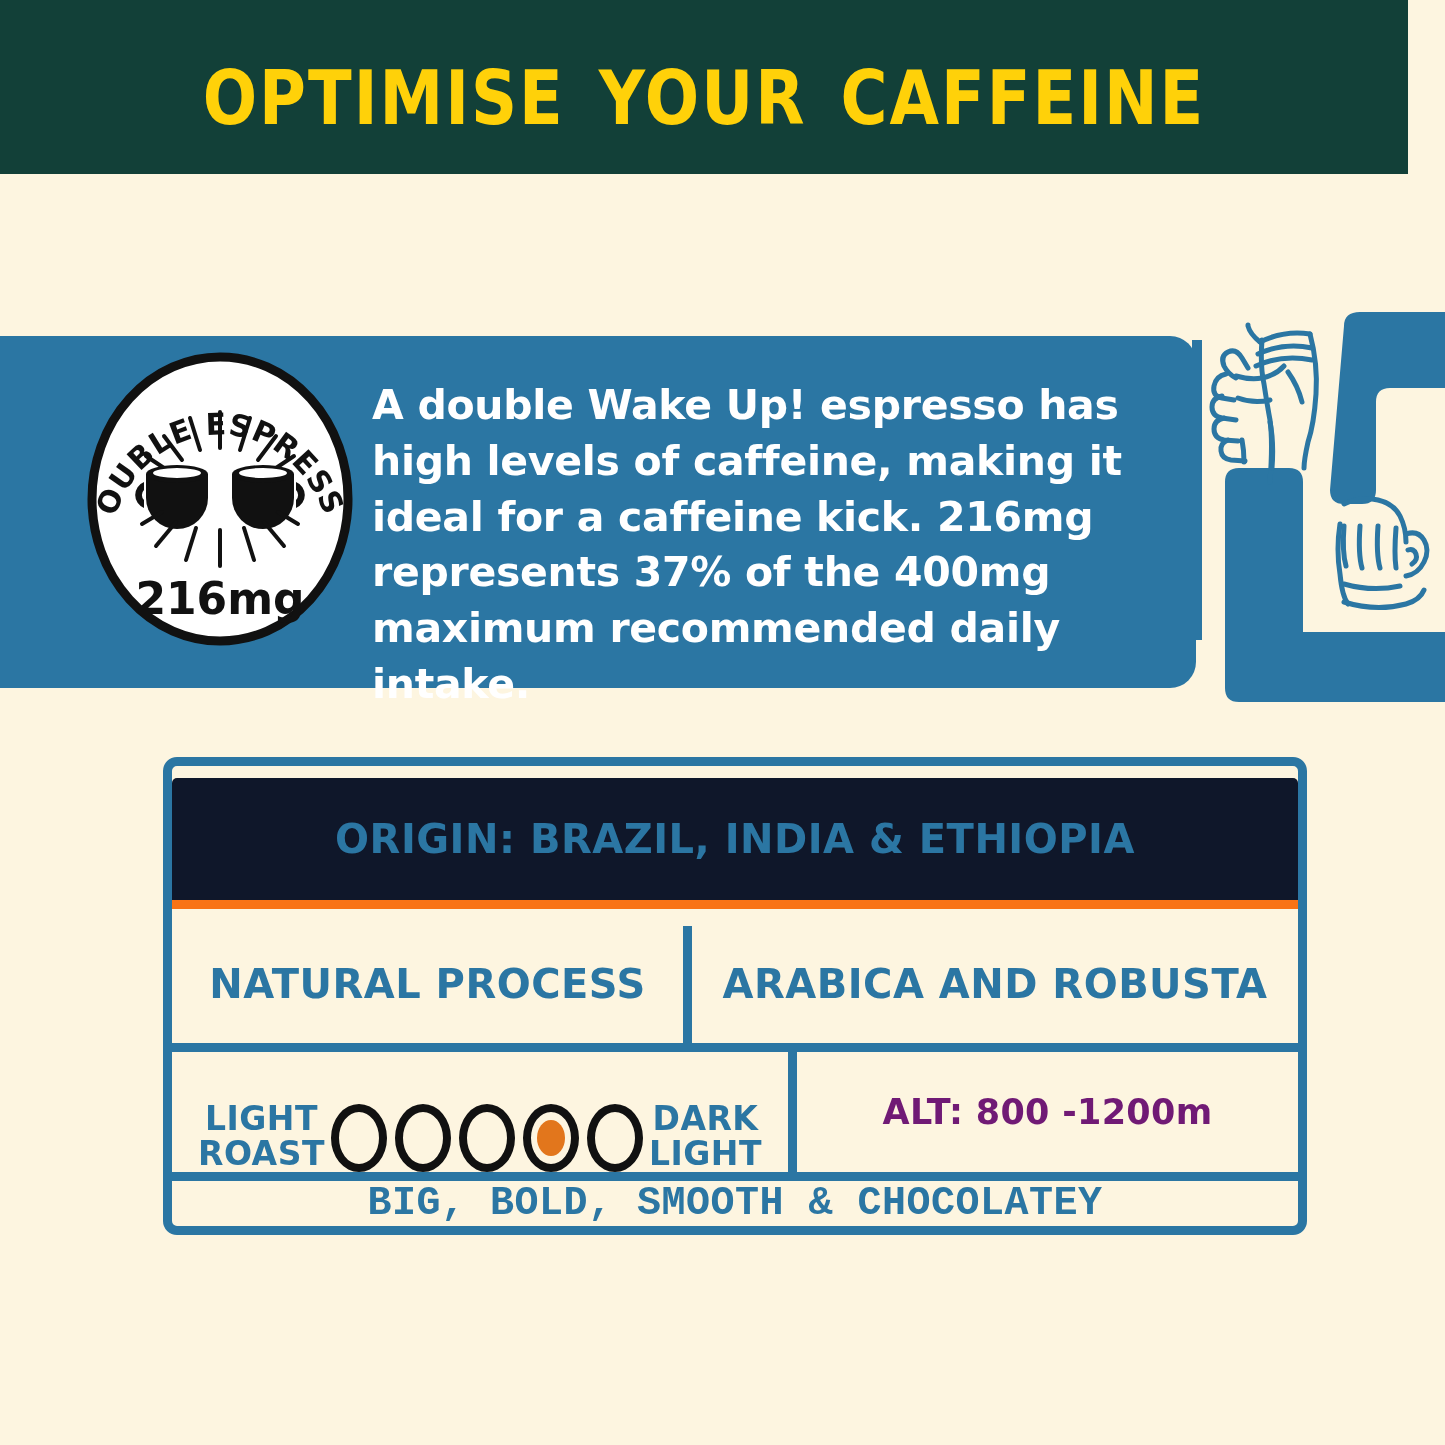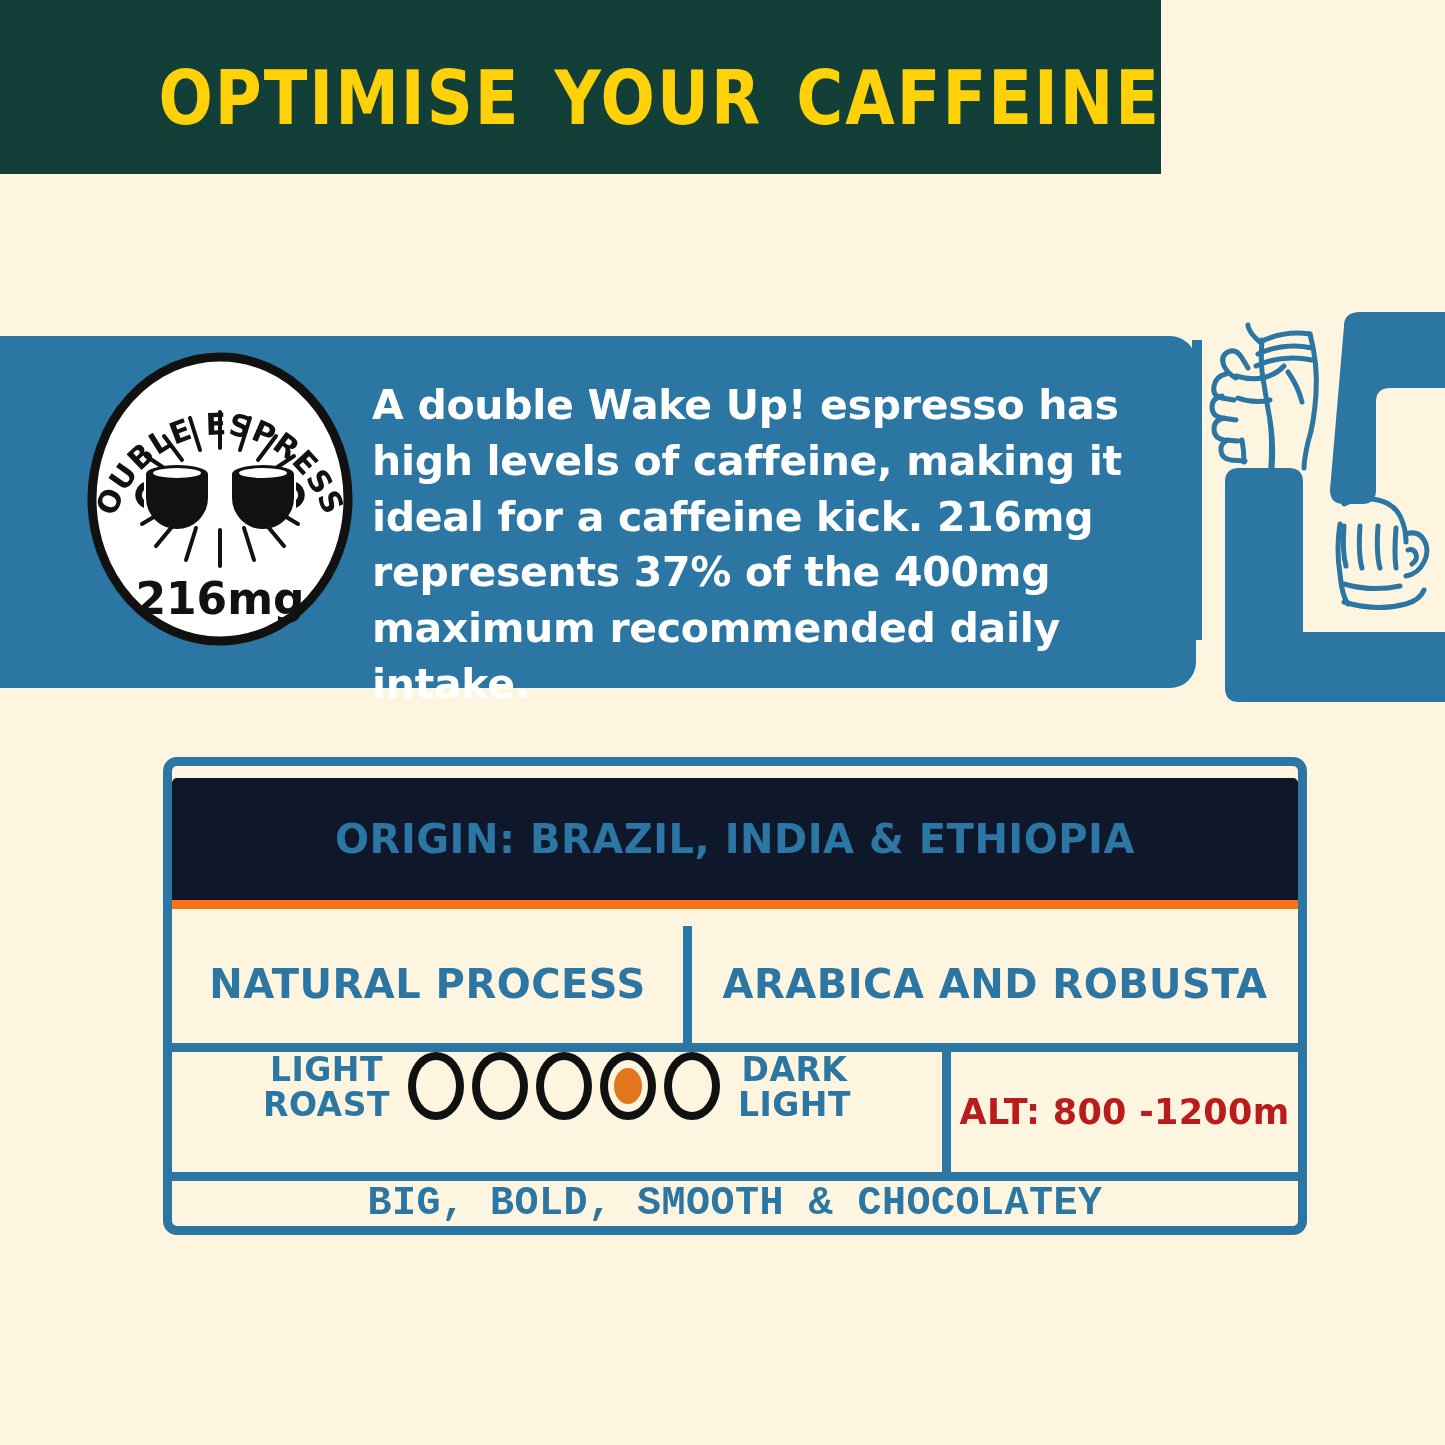--- a/index.html
+++ b/index.html
@@ -16,26 +16,26 @@
     height: 1445px;
     background: #FDF5E0;
     overflow: hidden;
   }
 
   
   .header-bar {
     position: absolute;
     left: 0;
     top: 0;
-    width: 1161px;
+    width: 1408px;
     height: 174px;
     background: #124038;
     display: flex;
     align-items: center;
-    justify-content: flex-end;
+    justify-content: center;
   }
   .header-title {
     color: #FFD109;
     font-family: "DejaVu Sans", sans-serif;
     font-weight: bold;
     font-size: 92px;
     letter-spacing: 2px;
     font-variant: small-caps;
     text-transform: lowercase;
     line-height: 1;
@@ -142,26 +142,26 @@
   .row-two .cell-right {
     flex: 1;
     font-size: 40px;
     letter-spacing: 0.5px;
   }
   .row-roast {
     height: 122px;
     border-bottom: 9px solid #2B76A3;
   }
   .roast-main {
-    width: 779px;
+    width: 625px;
     border-right: 9px solid #2B76A3;
     display: flex;
-    align-items: flex-start;
-    justify-content: center;
-    gap: 18px;
+    align-items: flex-end;
+    justify-content: center;
+    gap: 6px;
     box-sizing: border-box;
     padding: 0 14px;
   }
   .roast-label {
     color: #2B76A3;
     font-family: "DejaVu Sans", sans-serif;
     font-weight: bold;
     font-size: 33px;
     line-height: 1.08;
     text-align: center;
@@ -189,21 +189,21 @@
     height: 36px;
     border-radius: 50%;
     background: #E2761C;
   }
   .dot.off .fill { background: transparent; }
   .alt-cell {
     flex: 1;
     display: flex;
     align-items: center;
     justify-content: center;
-    color: #b91c1c;
+    color: #701a75;
     font-family: "DejaVu Sans", sans-serif;
     font-weight: bold;
     font-size: 35px;
     letter-spacing: 0.3px;
   }
   .row-flavour {
     flex: 1;
     display: flex;
     align-items: center;
     justify-content: center;

